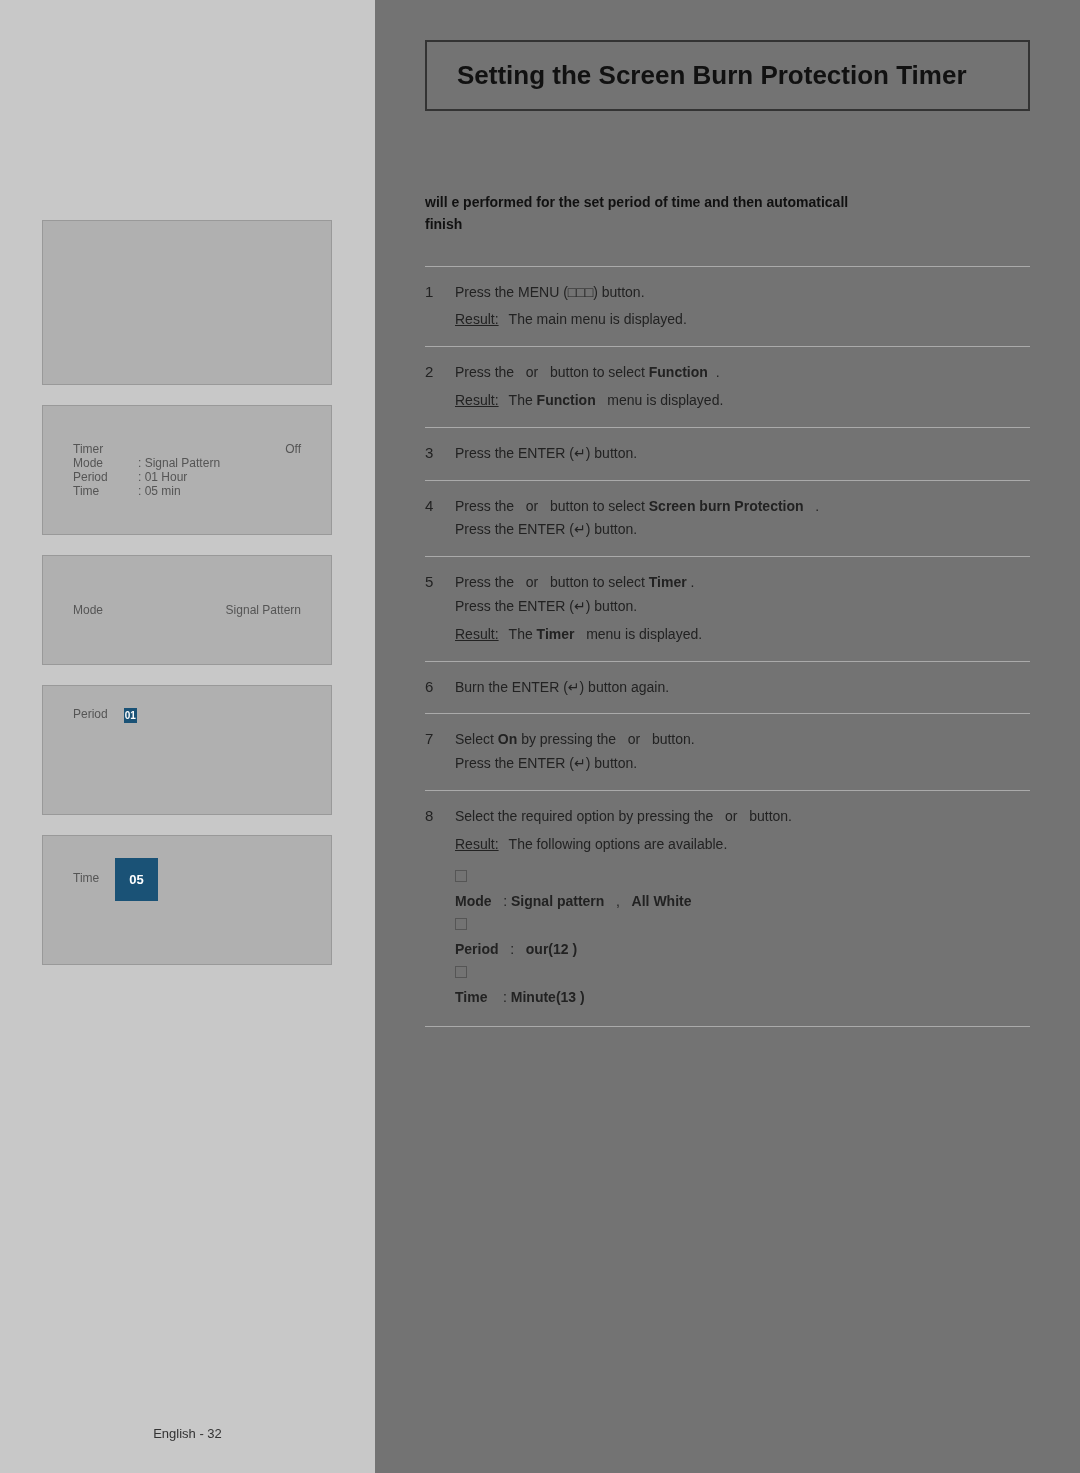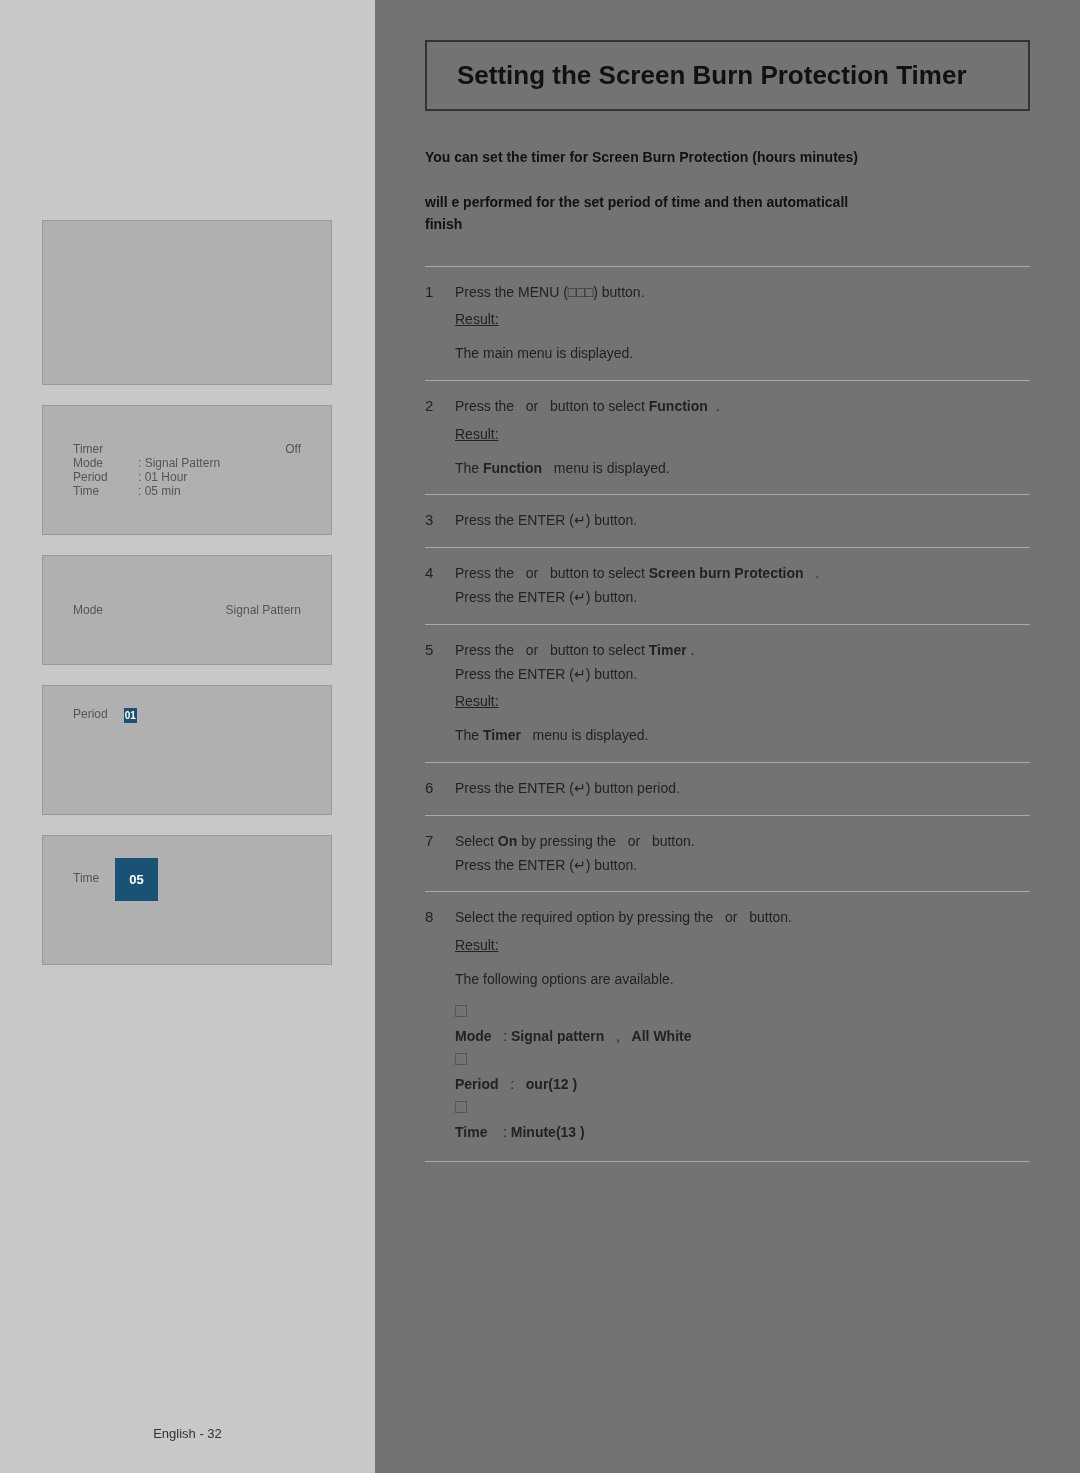--- a/index.html
+++ b/index.html
@@ -80,21 +80,20 @@
 
     .step-content {
       flex: 1;
       font-size: 14px;
       color: #222;
       line-height: 1.7;
     }
 
     .step-content .result-line {
       display: flex;
-      flex-direction: column;
       gap: 10px;
       margin-top: 4px;
     }
 
     .result-label {
       text-decoration: underline;
       font-size: 14px;
       white-space: nowrap;
     }
 
@@ -186,21 +185,21 @@
 </div>
 
 <div class="main-content">
   
   <div class="page-title-box">
     <span class="page-title">Setting the Screen Burn Protection Timer</span>
   </div>
 
   
   <div class="intro-text">
-    <strong>You can set the timer for Screen Burn Protection (hours  minutes)</strong><br>
+    <br>
     <br>
     <strong>will  e performed for the set period of time and then automaticall</strong><br>
     <strong>finish</strong>
   </div>
 
   
   <div class="steps-list">
 
     <div class="step-row">
       <div class="step-number">1</div>
@@ -247,21 +246,21 @@
         <div class="result-line">
           <span class="result-label">Result:</span>
           <span class="result-text">The <strong>Timer</strong> &nbsp; menu is displayed.</span>
         </div>
       </div>
     </div>
 
     <div class="step-row">
       <div class="step-number">6</div>
       <div class="step-content">
-        <span>Press the ENTER (↵) button period.</span>
+        <span>Burn the ENTER (↵) button again.</span>
       </div>
     </div>
 
     <div class="step-row">
       <div class="step-number">7</div>
       <div class="step-content">
         <span>Select <strong>On</strong> by pressing the &nbsp; or &nbsp; button.</span><br>
         <span>Press the ENTER (↵) button.</span>
       </div>
     </div>

